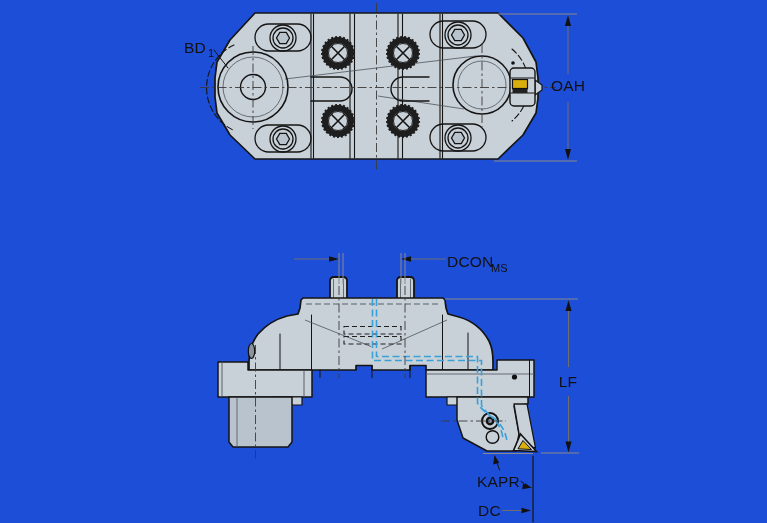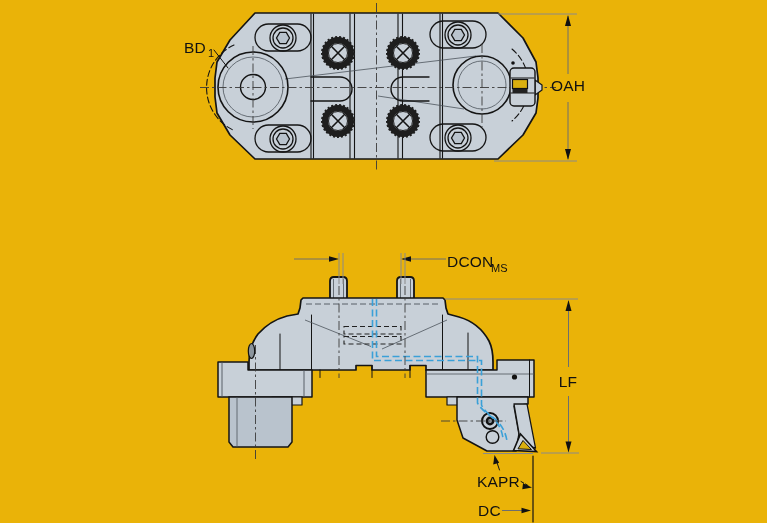--- a/index.html
+++ b/index.html
@@ -1,16 +1,16 @@
 <!DOCTYPE html>
 <html><head>
 <meta charset="utf-8">
 <style>
   html,body{margin:0;padding:0;background:#ffffff;}
-  .canvas{position:relative;width:767px;height:523px;background:#eab308;overflow:hidden;
+  .canvas{position:relative;width:767px;height:523px;background:#1d4ed8;overflow:hidden;
           font-family:"Liberation Sans", sans-serif;}
   svg{position:absolute;left:0;top:0;}
   
   .ol   {stroke:#141414;fill:none;stroke-linejoin:round;stroke-linecap:round;}
   .body {fill:#c8d0d8;stroke:#141414;stroke-linejoin:round;}
   .shade{fill:#b9c3cd;stroke:#141414;}
   .thin {stroke:#4c545c;fill:none;}
   .cl   {stroke:#3a3a3a;fill:none;stroke-width:0.9;stroke-dasharray:9 3 2.5 3;}
   .hid  {stroke:#222;fill:none;stroke-width:1.1;stroke-dasharray:5 3;}
   .dim  {stroke:#6e6e6e;fill:none;stroke-width:1;}

